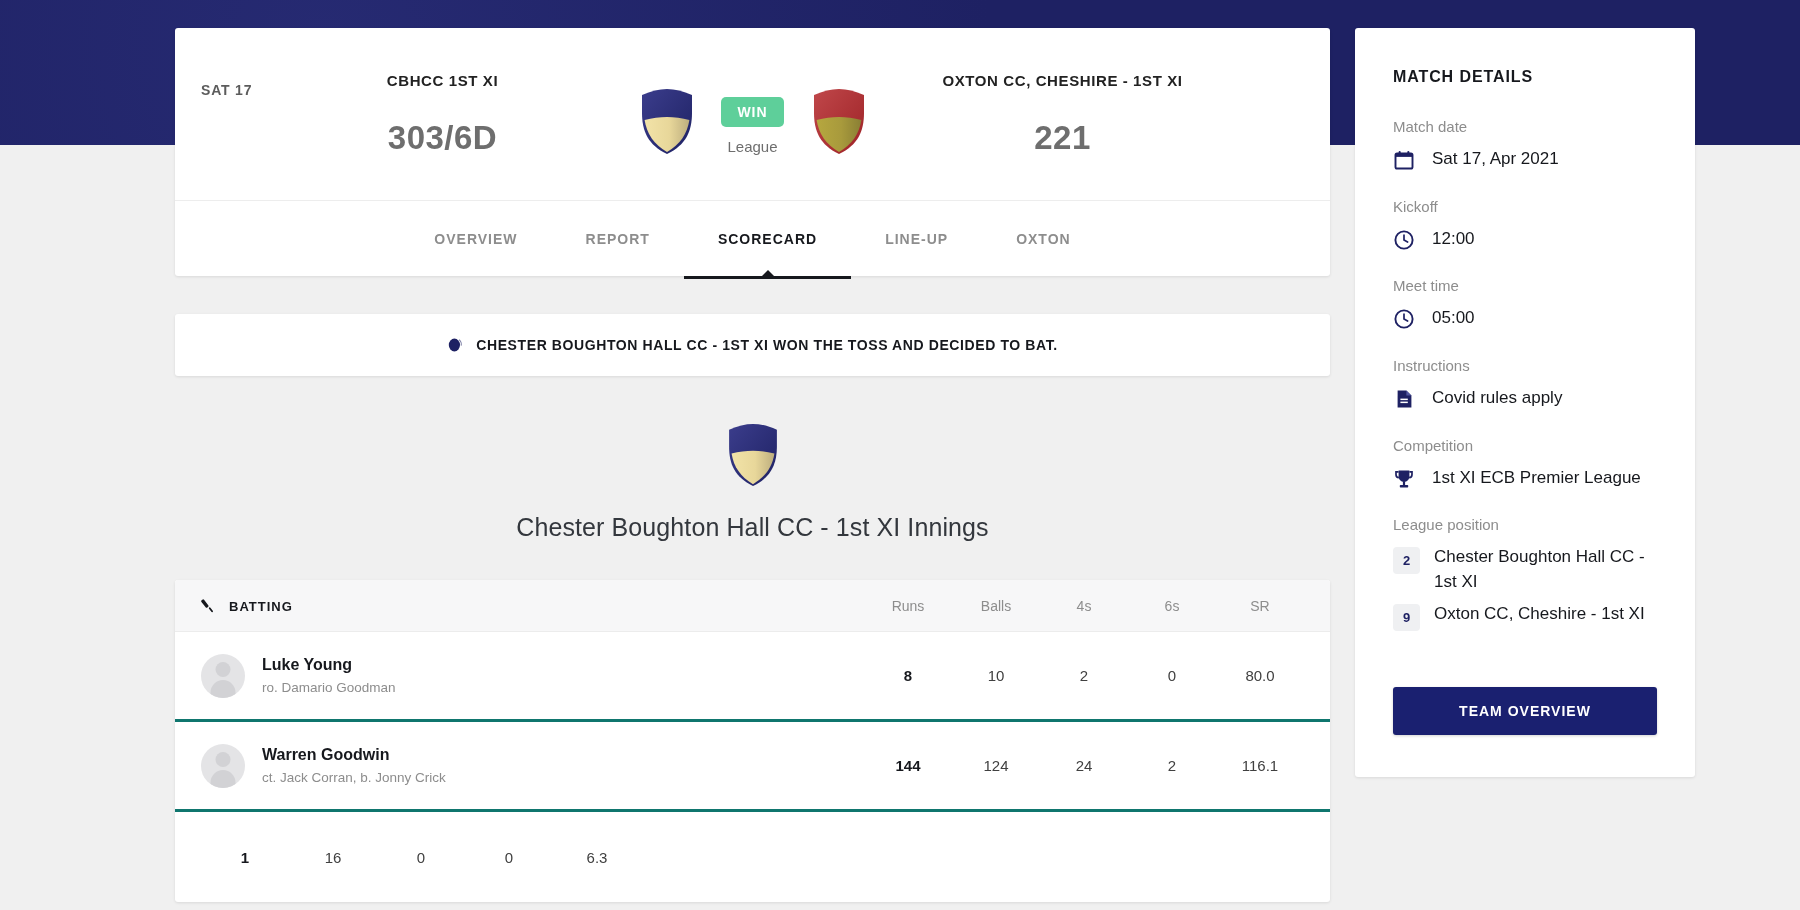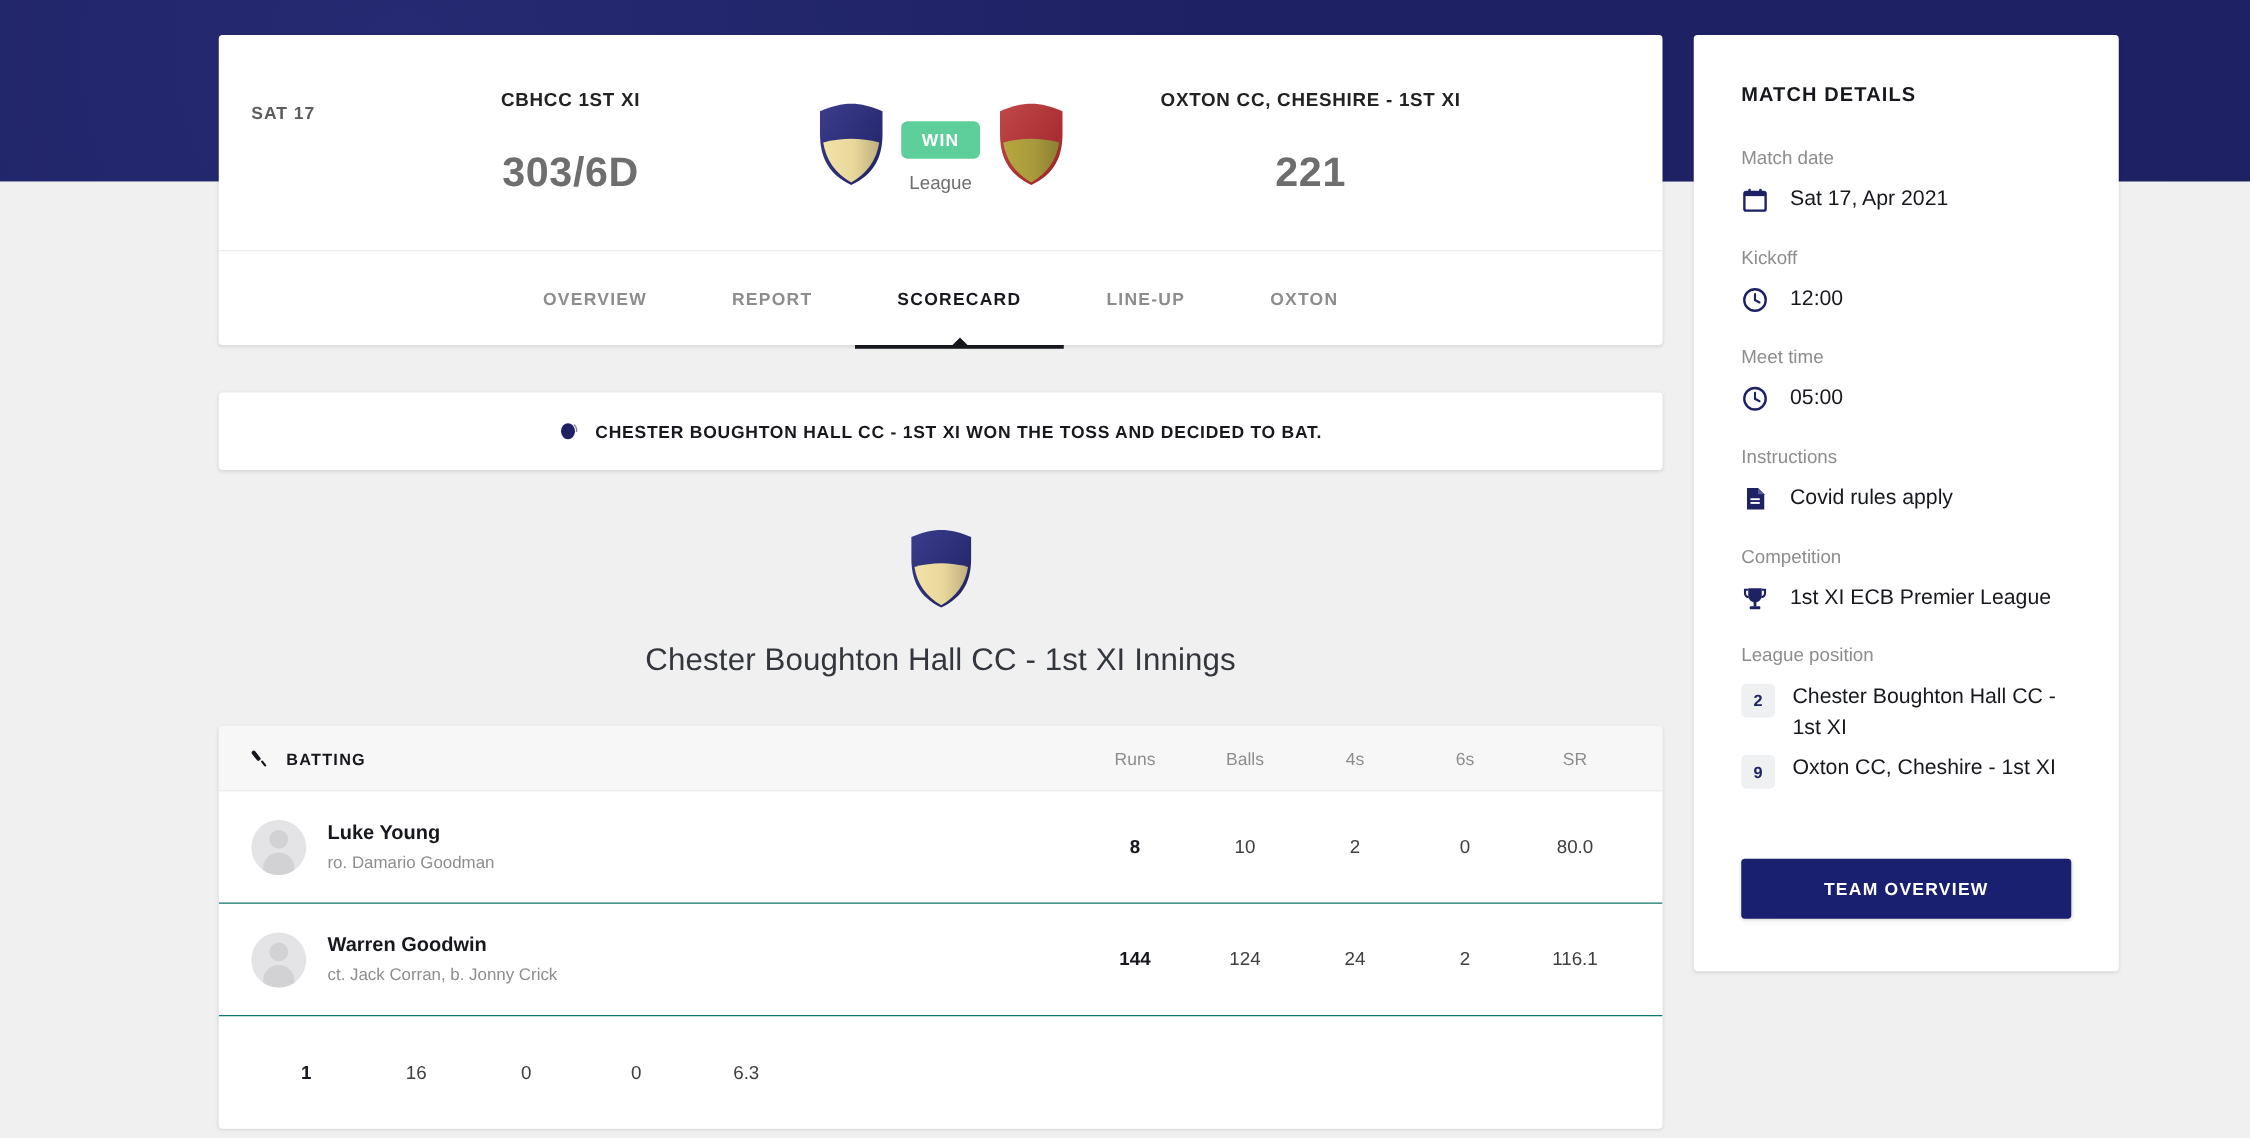--- a/index.html
+++ b/index.html
@@ -34,21 +34,21 @@
     display: flex; align-items: center; justify-content: center;
     height: 172px; padding: 0 26px;
   }
   .team-block { width: 390px; text-align: center; }
   .team-name {
     font-size: 15px; font-weight: 700; letter-spacing: .6px;
     color: #222; margin-bottom: 30px; white-space: nowrap;
   }
   .team-score { font-size: 33px; font-weight: 700; color: #6e6e6e; letter-spacing: .5px; }
 
-  .center-block { display: flex; align-items: flex-start; padding-top: 8px; }
+  .center-block { display: flex; align-items: flex-end; gap: 14px; padding-top: 8px; }
 
   .crest { width: 58px; height: 68px; flex: none; display:block; }
 
   .result-col { width: 86px; text-align: center; padding-top: 16px; }
   .win-pill {
     display: inline-block; background: #5ecf9a; color: #ffffff;
     font-size: 14px; font-weight: 700; letter-spacing: 1px;
     padding: 8px 16px; border-radius: 5px; line-height: 1;
   }
   .comp-type { margin-top: 11px; font-size: 15px; color: #6e6e6e; }
@@ -90,21 +90,21 @@
     display: flex; align-items: center; height: 52px; background: #f7f7f8;
     border-bottom: 1px solid #ececec; padding: 0 26px;
   }
   .bat-head-left { flex: 1; display: flex; align-items: flex-end; gap: 11px; }
   .bat-icon { width: 17px; height: 17px; }
   .bat-head-label { font-size: 13px; font-weight: 700; letter-spacing: 1px; color: #16181d; }
   .col { width: 88px; text-align: center; font-size: 14px; color: #8d8d8d; }
 
   .bat-row {
     display: flex; align-items: center; min-height: 90px;
-    border-bottom: 1px solid #0f766e; padding: 0 26px;
+    border-bottom: 3px solid #0f766e; padding: 0 26px;
   }
   .bat-row:last-child { border-bottom: none; }
   .player-cell { flex: 1; display: flex; align-items: center; gap: 17px; }
   .avatar {
     width: 44px; height: 44px; border-radius: 50%; background: #e4e4e6;
     flex: none; position: relative; overflow: hidden;
   }
   .avatar::before {
     content: ""; position: absolute; left: 50%; top: 8px; transform: translateX(-50%);
     width: 15px; height: 15px; border-radius: 50%; background: #d2d2d5;

